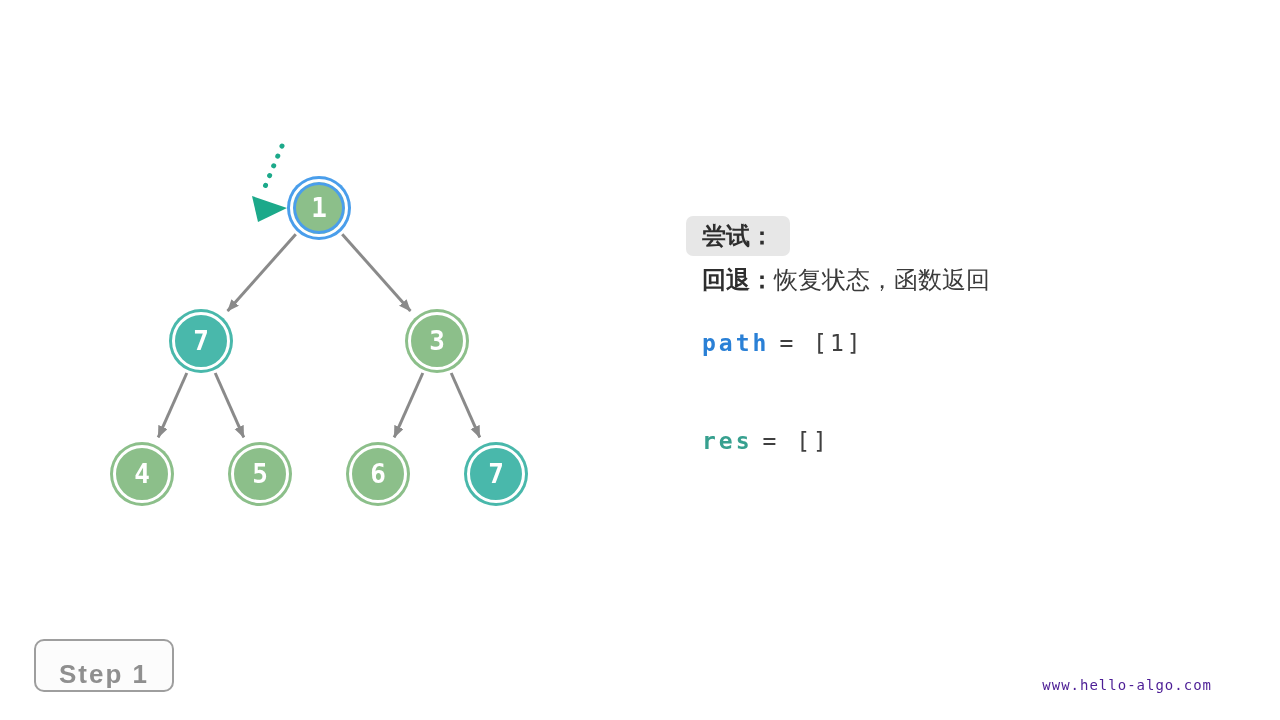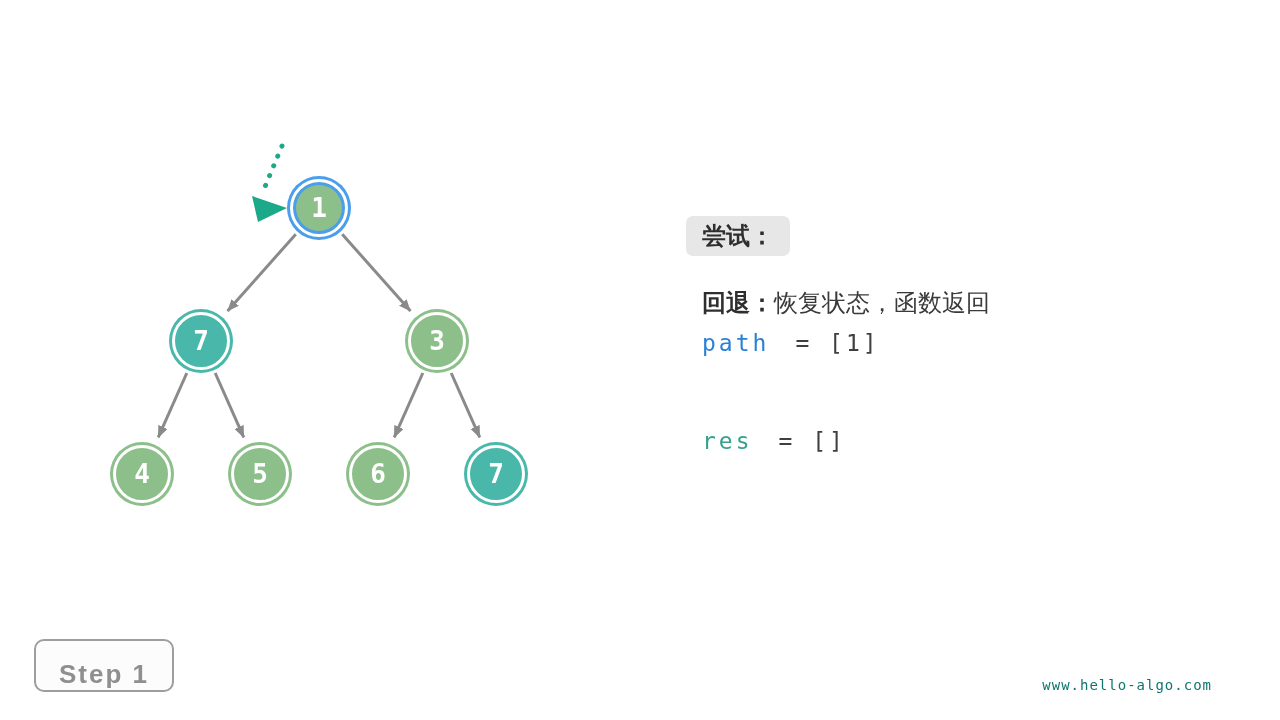--- a/index.html
+++ b/index.html
@@ -39,40 +39,40 @@
     background: var(--try-bg);
     border-radius: 7px;
     padding: 0 16px;
     display: flex; align-items: center;
     font-size: 24px;
     color: #3a3a3a;
     white-space: nowrap;
   }
   .back-line {
     position: absolute;
-    left: 702px; top: 287px;
+    left: 702px; top: 264px;
     font-size: 24px;
     line-height: 32px;
     color: #3a3a3a;
     white-space: nowrap;
   }
   .zh-label { font-weight: bold; color: #2e2e2e; }
   .code-line {
     position: absolute;
     left: 702px;
     font-family: "DejaVu Sans Mono", monospace;
     font-size: 23px;
     line-height: 32px;
     letter-spacing: 3px;
     color: #3f3f3f;
     white-space: nowrap;
   }
   .code-line.path-line { top: 327px; }
   .code-line.res-line  { top: 425px; }
-  .code-name { font-weight: normal; margin-right: 26px; }
+  .code-name { font-weight: bold; margin-right: 10px; }
   .path-line .code-name { color: var(--code-blue); }
   .res-line  .code-name { color: var(--code-teal); }
 
   
   .step-badge {
     position: absolute;
     left: 34px; top: 639px;
     box-sizing: border-box;
     width: 140px; height: 53px;
     background: #fcfcfc;
@@ -86,21 +86,21 @@
     color: #8f8f8f;
   }
 
   
   .watermark {
     position: absolute;
     right: 68px; top: 677px;
     font-family: "DejaVu Sans Mono", monospace;
     font-size: 14px;
     letter-spacing: 1px;
-    color: #0f766e;
+    color: #4c1d95;
     text-align: center;
   }
 </style>
 </head>
 <body>
 
 <div class="canvas" style="--green: #8CBF8A; --teal: #49B8AB; --blue: #4A9EEB; --code-blue: #2A80D6; --code-teal: #37A08F; --try-bg: #E7E7E7;">
 
   <svg id="diagram-svg" width="620" height="560">
     <defs>

